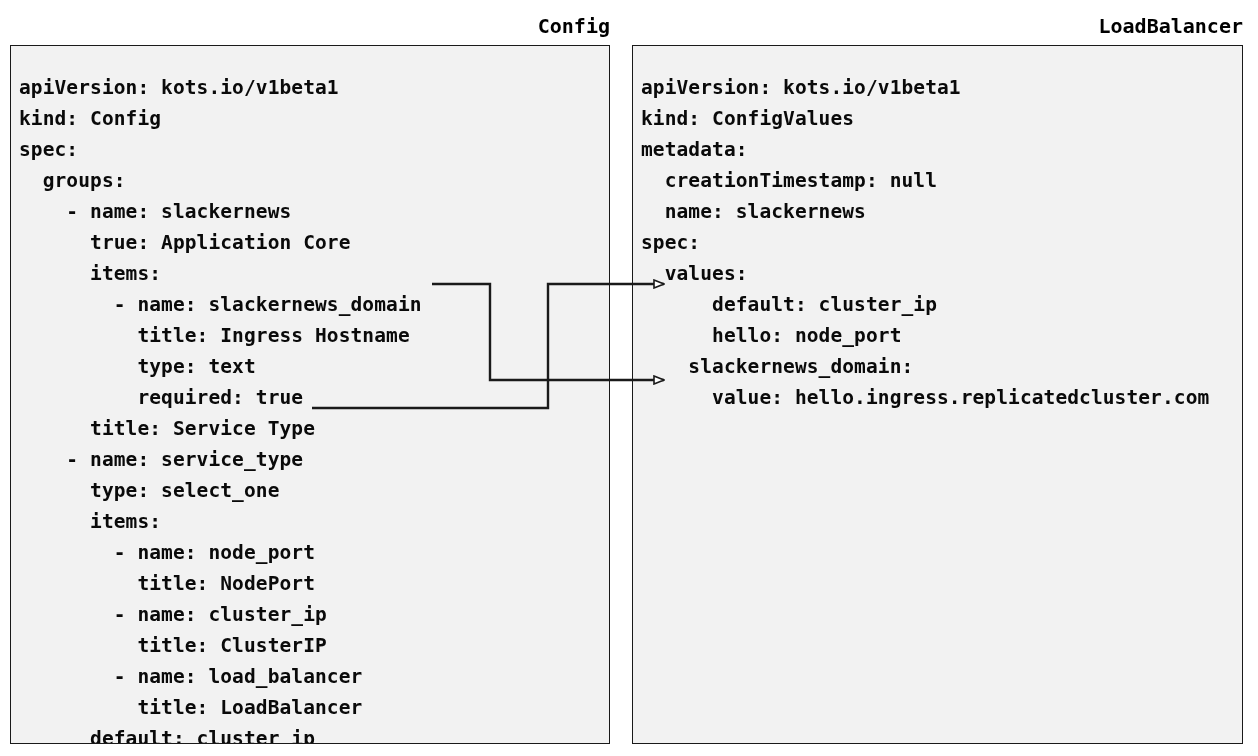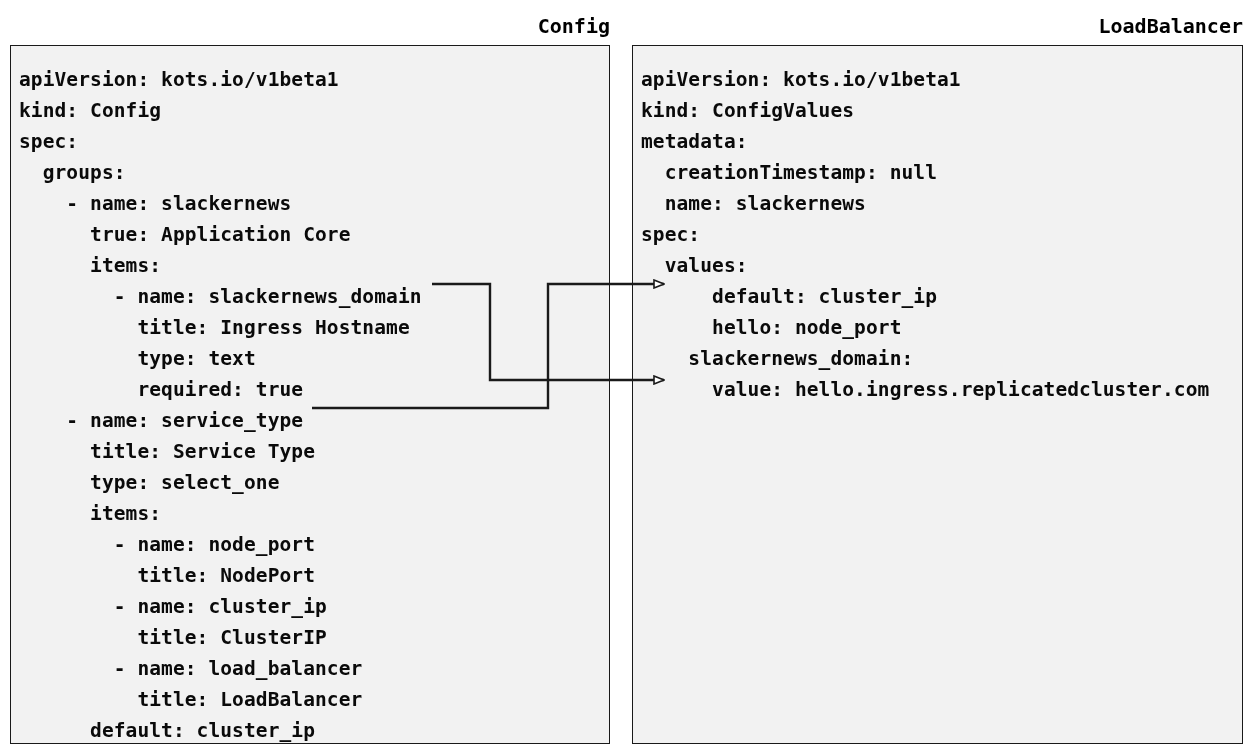--- a/index.html
+++ b/index.html
@@ -45,21 +45,21 @@
   #panel-values {
     left: 632px;
     top: 45px;
     width: 611px;
     height: 699px;
   }
 
   .yaml {
     position: absolute;
     left: 0;
-    top: 4px;
+    top: 12px;
     padding: 14px 0 0 0;
     margin: 0;
     width: 100%;
   }
   .yaml-line {
     font-family: "DejaVu Sans Mono", "Liberation Mono", monospace;
     font-size: 19.5px;
     font-weight: bold;
     color: #0a0a0a;
     line-height: 31px;
@@ -91,22 +91,22 @@
       <div class="yaml-line">kind: Config</div>
       <div class="yaml-line">spec:</div>
       <div class="yaml-line">  groups:</div>
       <div class="yaml-line">    - name: slackernews</div>
       <div class="yaml-line">      true: Application Core</div>
       <div class="yaml-line">      items:</div>
       <div class="yaml-line">        - name: slackernews_domain</div>
       <div class="yaml-line">          title: Ingress Hostname</div>
       <div class="yaml-line">          type: text</div>
       <div class="yaml-line">          required: true</div>
+      <div class="yaml-line">      title: Service Type</div>
       <div class="yaml-line">    - name: service_type</div>
-      <div class="yaml-line">      title: Service Type</div>
       <div class="yaml-line">      type: select_one</div>
       <div class="yaml-line">      items:</div>
       <div class="yaml-line">        - name: node_port</div>
       <div class="yaml-line">          title: NodePort</div>
       <div class="yaml-line">        - name: cluster_ip</div>
       <div class="yaml-line">          title: ClusterIP</div>
       <div class="yaml-line">        - name: load_balancer</div>
       <div class="yaml-line">          title: LoadBalancer</div>
       <div class="yaml-line">      default: cluster_ip</div>
     </div>

